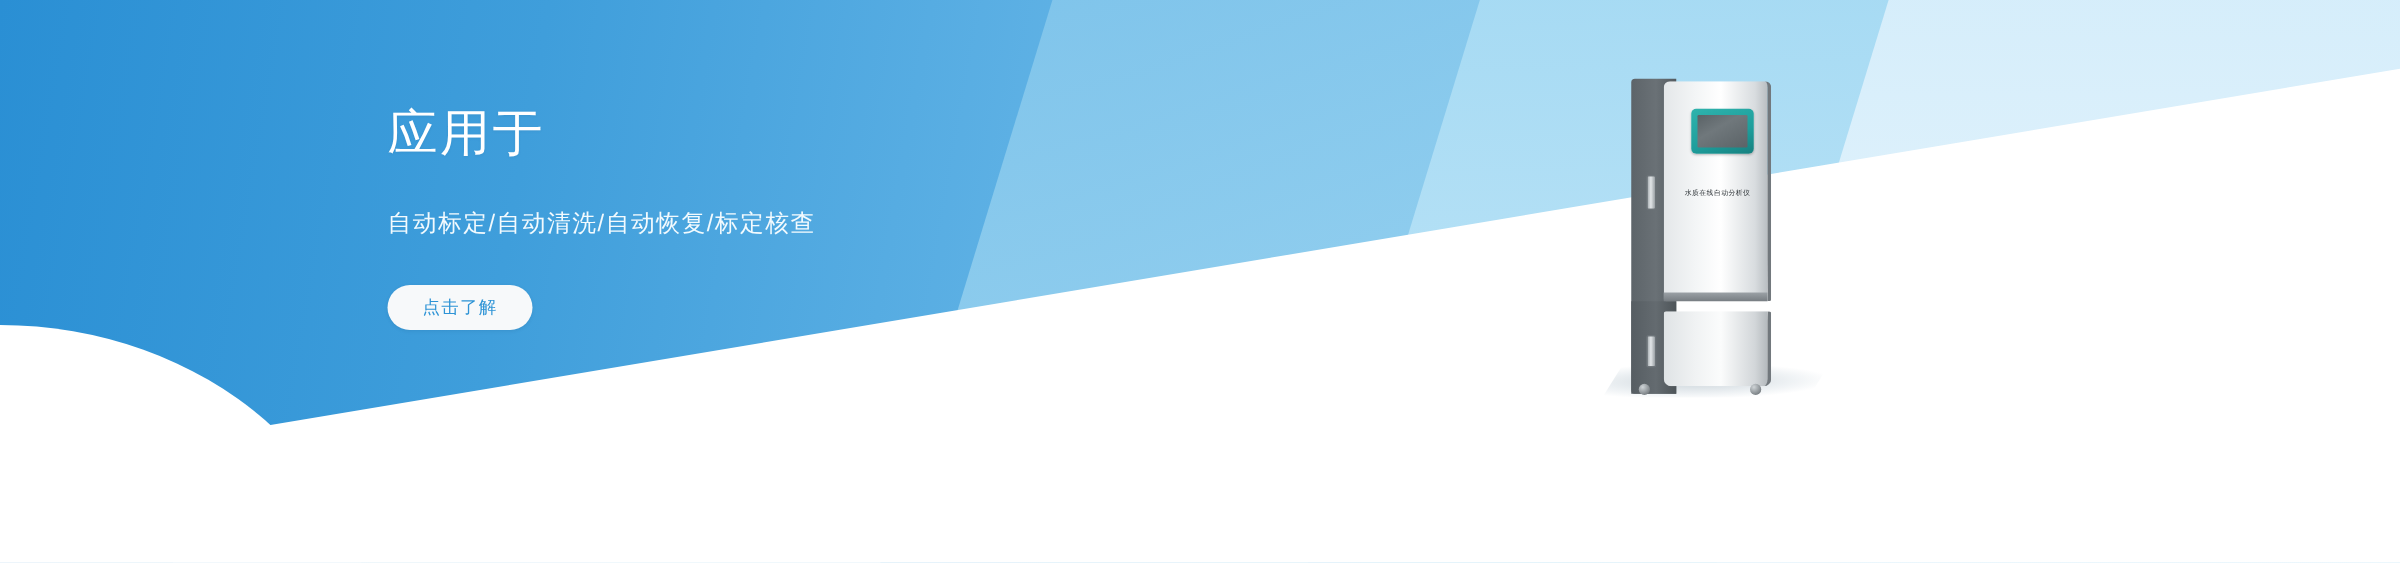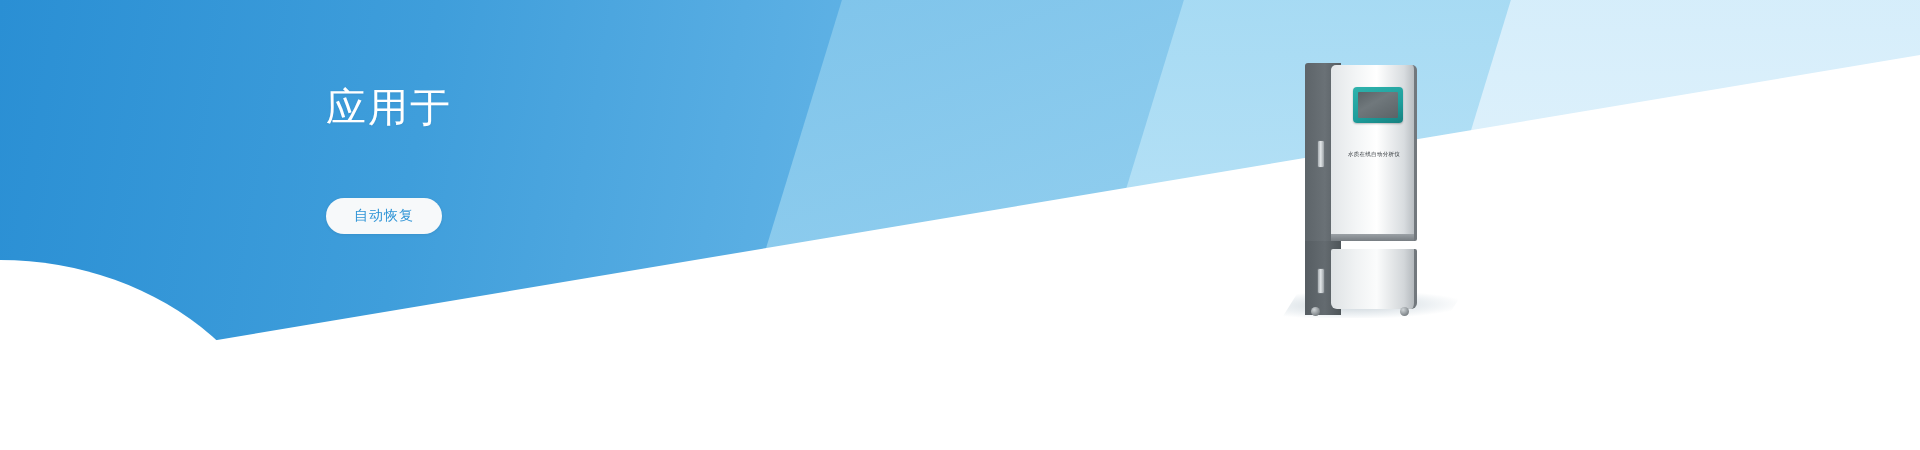--- a/index.html
+++ b/index.html
@@ -88,21 +88,21 @@
     left: 0;
     right: 0;
     bottom: 0;
     height: 12px;
     background: #ffffff;
   }
 
   
   .content {
     position: absolute;
-    left: 326px;
+    left: 310px;
     top: 52px;
     width: 620px;
     z-index: 6;
   }
   .headline {
     color: #ffffff;
     font-size: 40px;
     line-height: 1.42;
     letter-spacing: 2px;
     font-weight: 400;
@@ -272,22 +272,23 @@
   <div class="bg-wedge-3"></div>
   <div class="bg-diagonal-white"></div>
   <div class="bg-corner-white"></div>
   <div class="bg-bottom-strip"></div>
 
   <div class="content">
     <h1 class="headline">
       <span class="headline-line">应用于</span>
     </h1>
 
-
-    <button class="cta-button">自动恢复</button>
+    <div class="subtitle">自动标定/自动清洗/自动恢复/标定核查</div>
+
+    <button class="cta-button">点击了解</button>
   </div>
 
   <div class="device-shadow"></div>
 
   <div class="device">
     <div class="device-back"></div>
     <div class="device-base"></div>
     <div class="device-upper"></div>
 
     <div class="device-screen-bezel">

